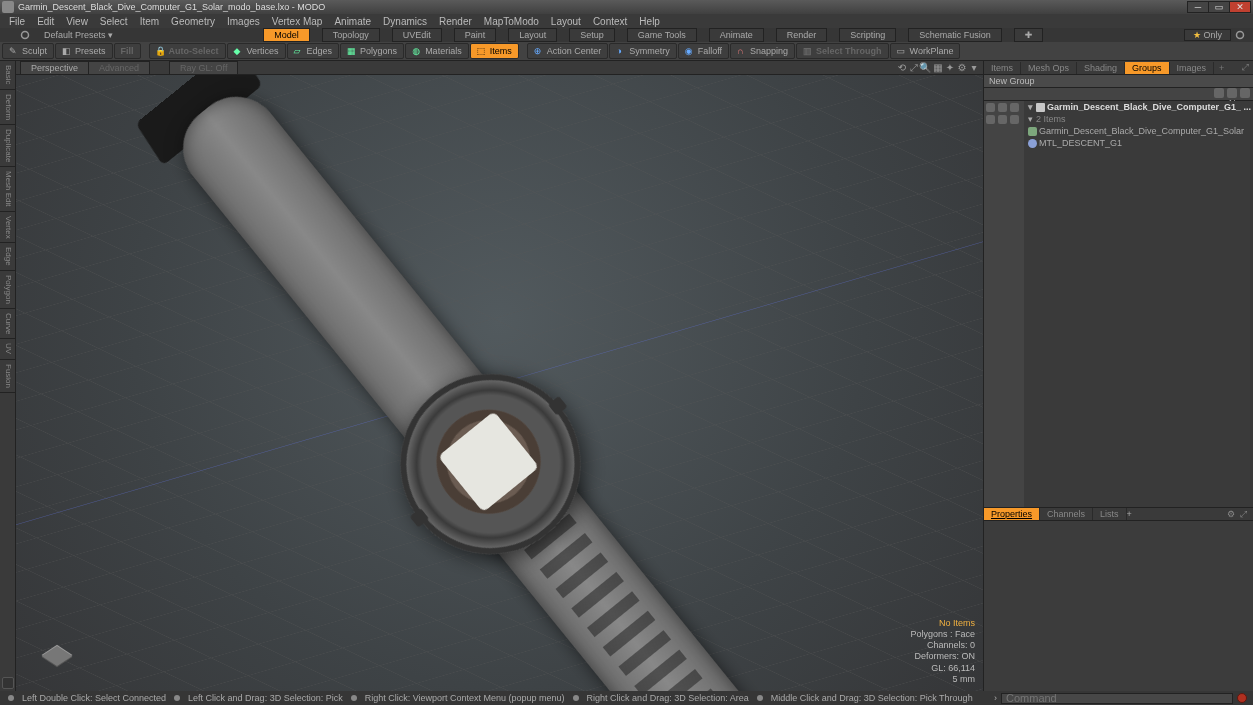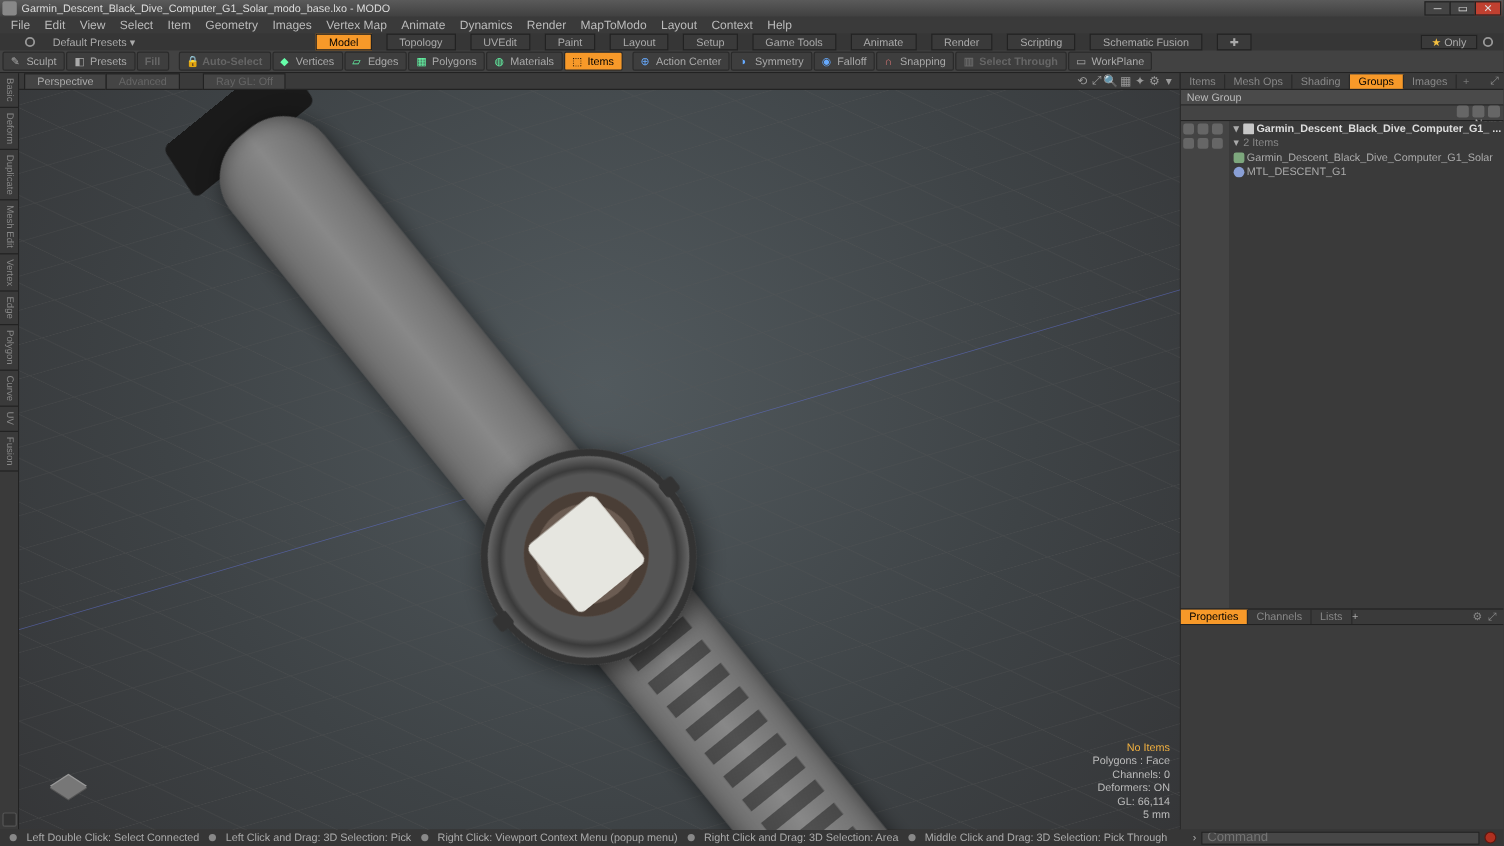--- a/index.html
+++ b/index.html
@@ -95,21 +95,21 @@
 .tree-row.bold .label{font-weight:bold; color:#ddd;}
 .tree-row.grey .label{color:#888;}
 .indent1{padding-left:14px;} .indent2{padding-left:28px;}
 .tri{display:inline-block;width:8px;color:#aaa;}
 .mesh-icon{display:inline-block;width:9px;height:9px;background:#7da77d;border-radius:2px;margin-right:2px;vertical-align:middle;}
 .mat-icon{display:inline-block;width:9px;height:9px;background:#8aa0d6;border-radius:50%;margin-right:2px;vertical-align:middle;}
 .grp-icon{display:inline-block;width:9px;height:9px;background:#c7c7c7;border-radius:1px;margin-right:2px;vertical-align:middle;}
 
 .rp-bottom-tabs{height:14px; display:flex; align-items:center; font-size:9px; border-top:1px solid #222; border-bottom:1px solid #222;}
 .rp-btab{padding:1px 7px; color:#888; border-right:1px solid #2a2a2a;}
-.rp-btab.active{background:#f79929;color:#000;}
+.rp-btab.active{background:#f79929;color:#000;text-decoration:underline;}
 .rp-bottom-tabs .icons{margin-left:auto; display:flex; gap:3px; padding-right:3px;}
 .rp-bottom-tabs .icons span{width:10px;height:10px;color:#888;}
 .properties{flex:0 0 170px; background:#3c3c3c;}
 
 
 .statusbar { height: 14px; background: #363636; display:flex; align-items:center; font-size:9px; color:#aaa; padding:0 6px; gap:6px;}
 .statusbar .dot{width:6px;height:6px;border-radius:50%;background:#888;display:inline-block;margin:0 2px;}
 .cmd-wrap{margin-left:auto; display:flex; align-items:center; gap:4px;}
 .cmd-input{width:232px; height:11px; background:#474747; border:1px solid #222; color:#777; font-size:11px; padding:0 4px;}
 .rec{width:10px;height:10px;border-radius:50%;background:#b03020;border:1px solid #601810;}

